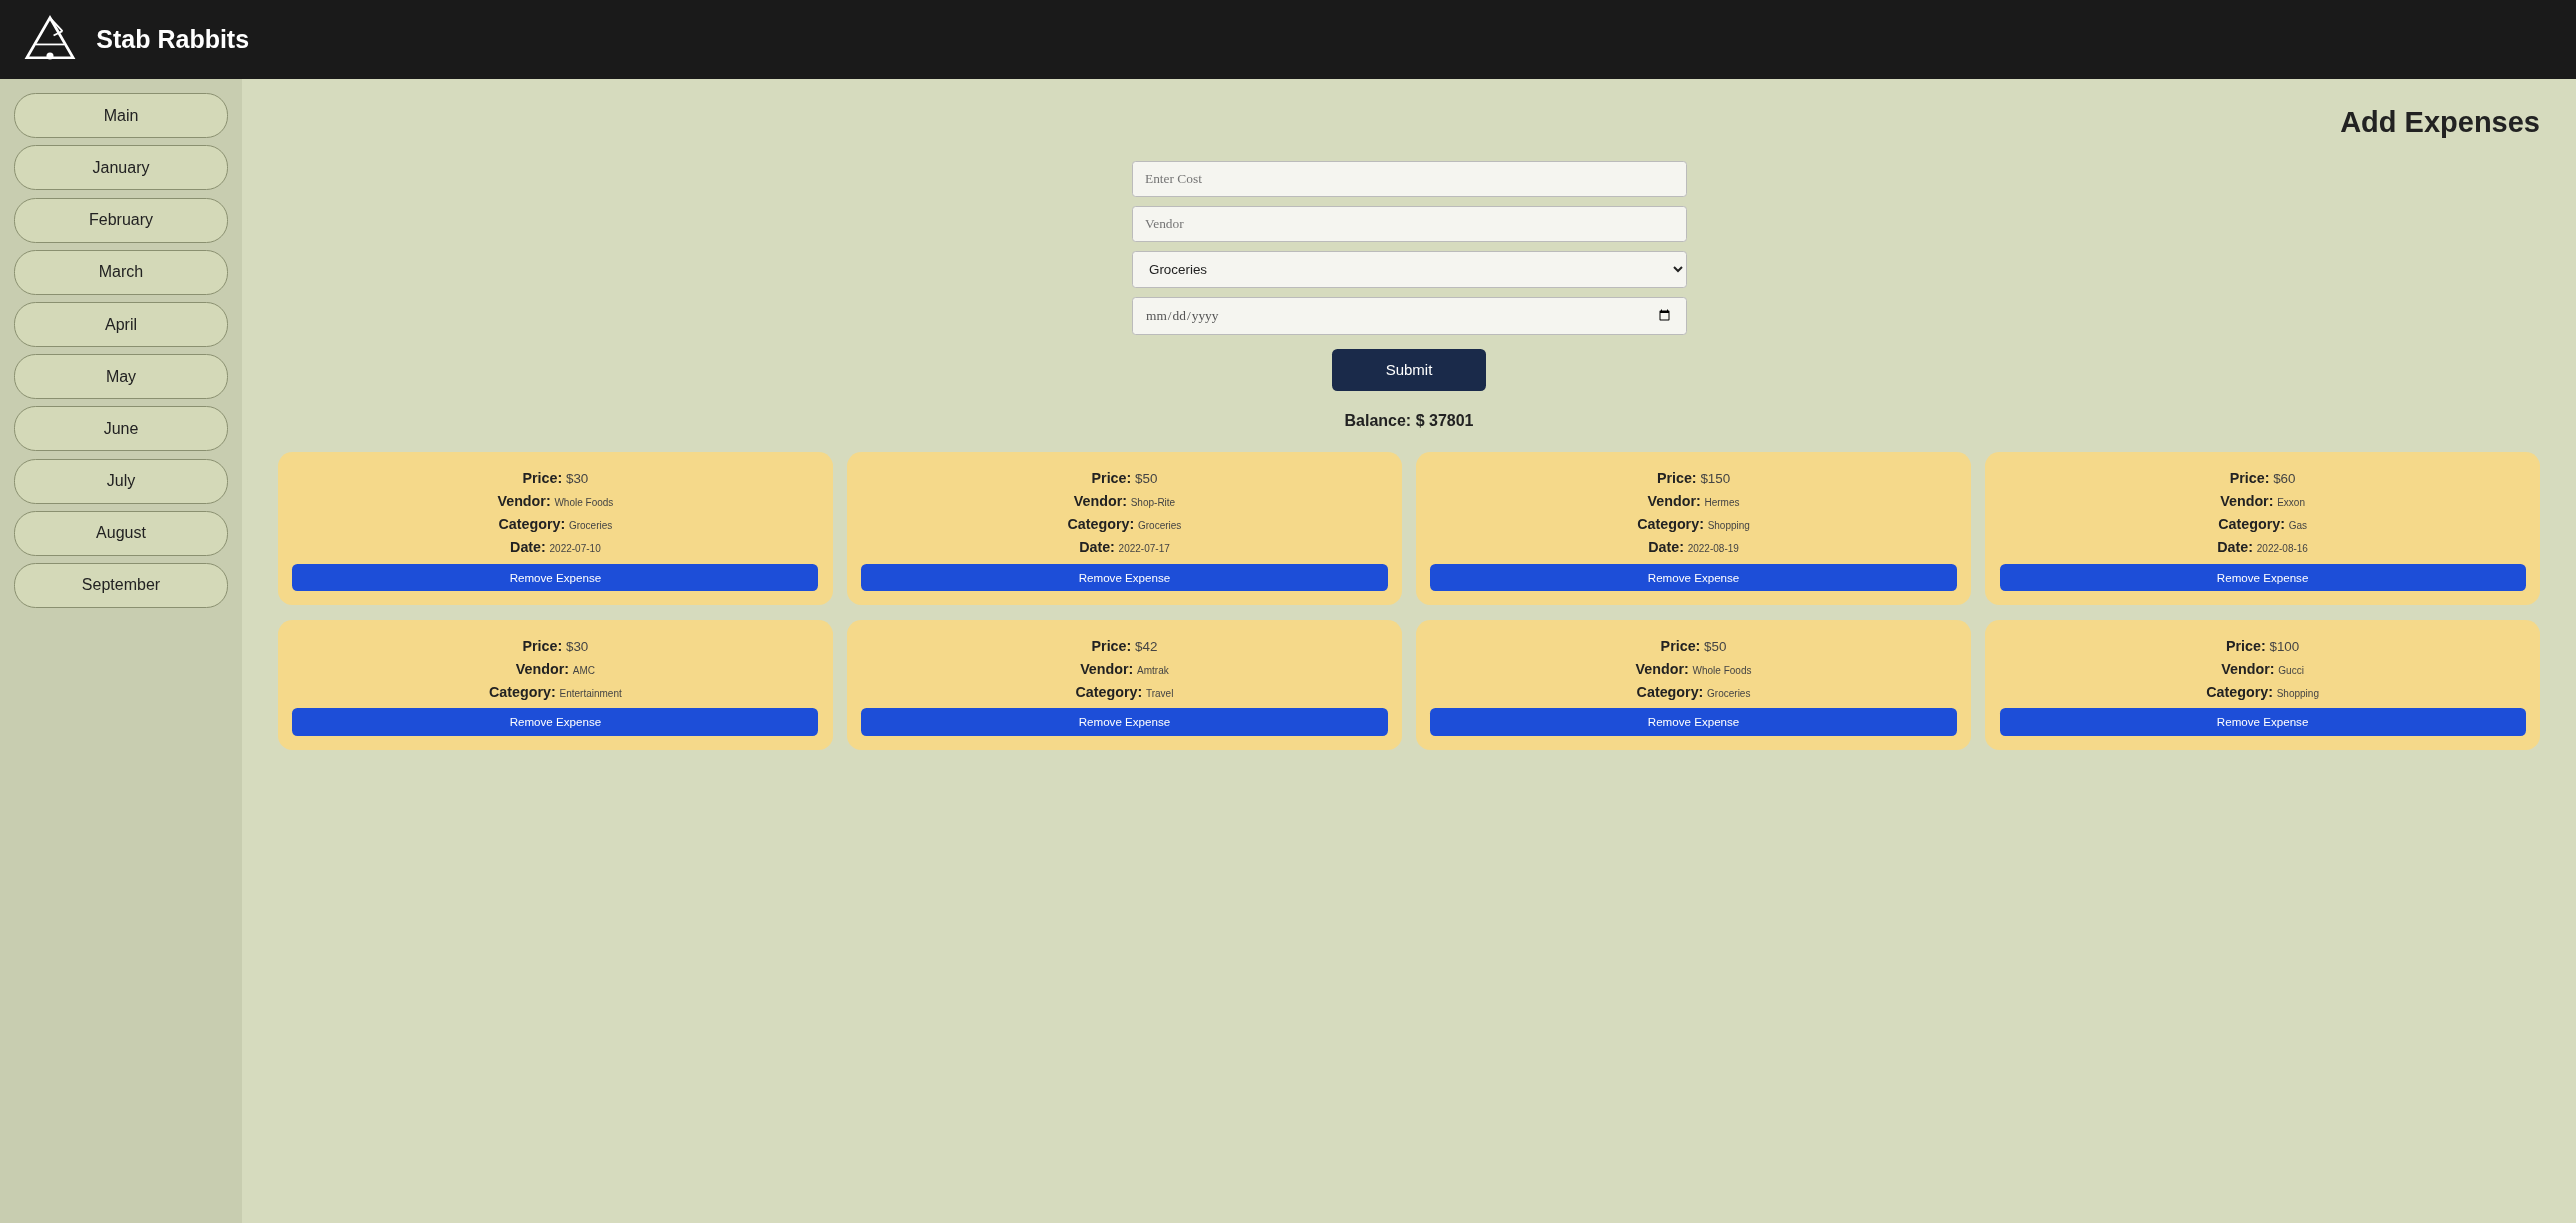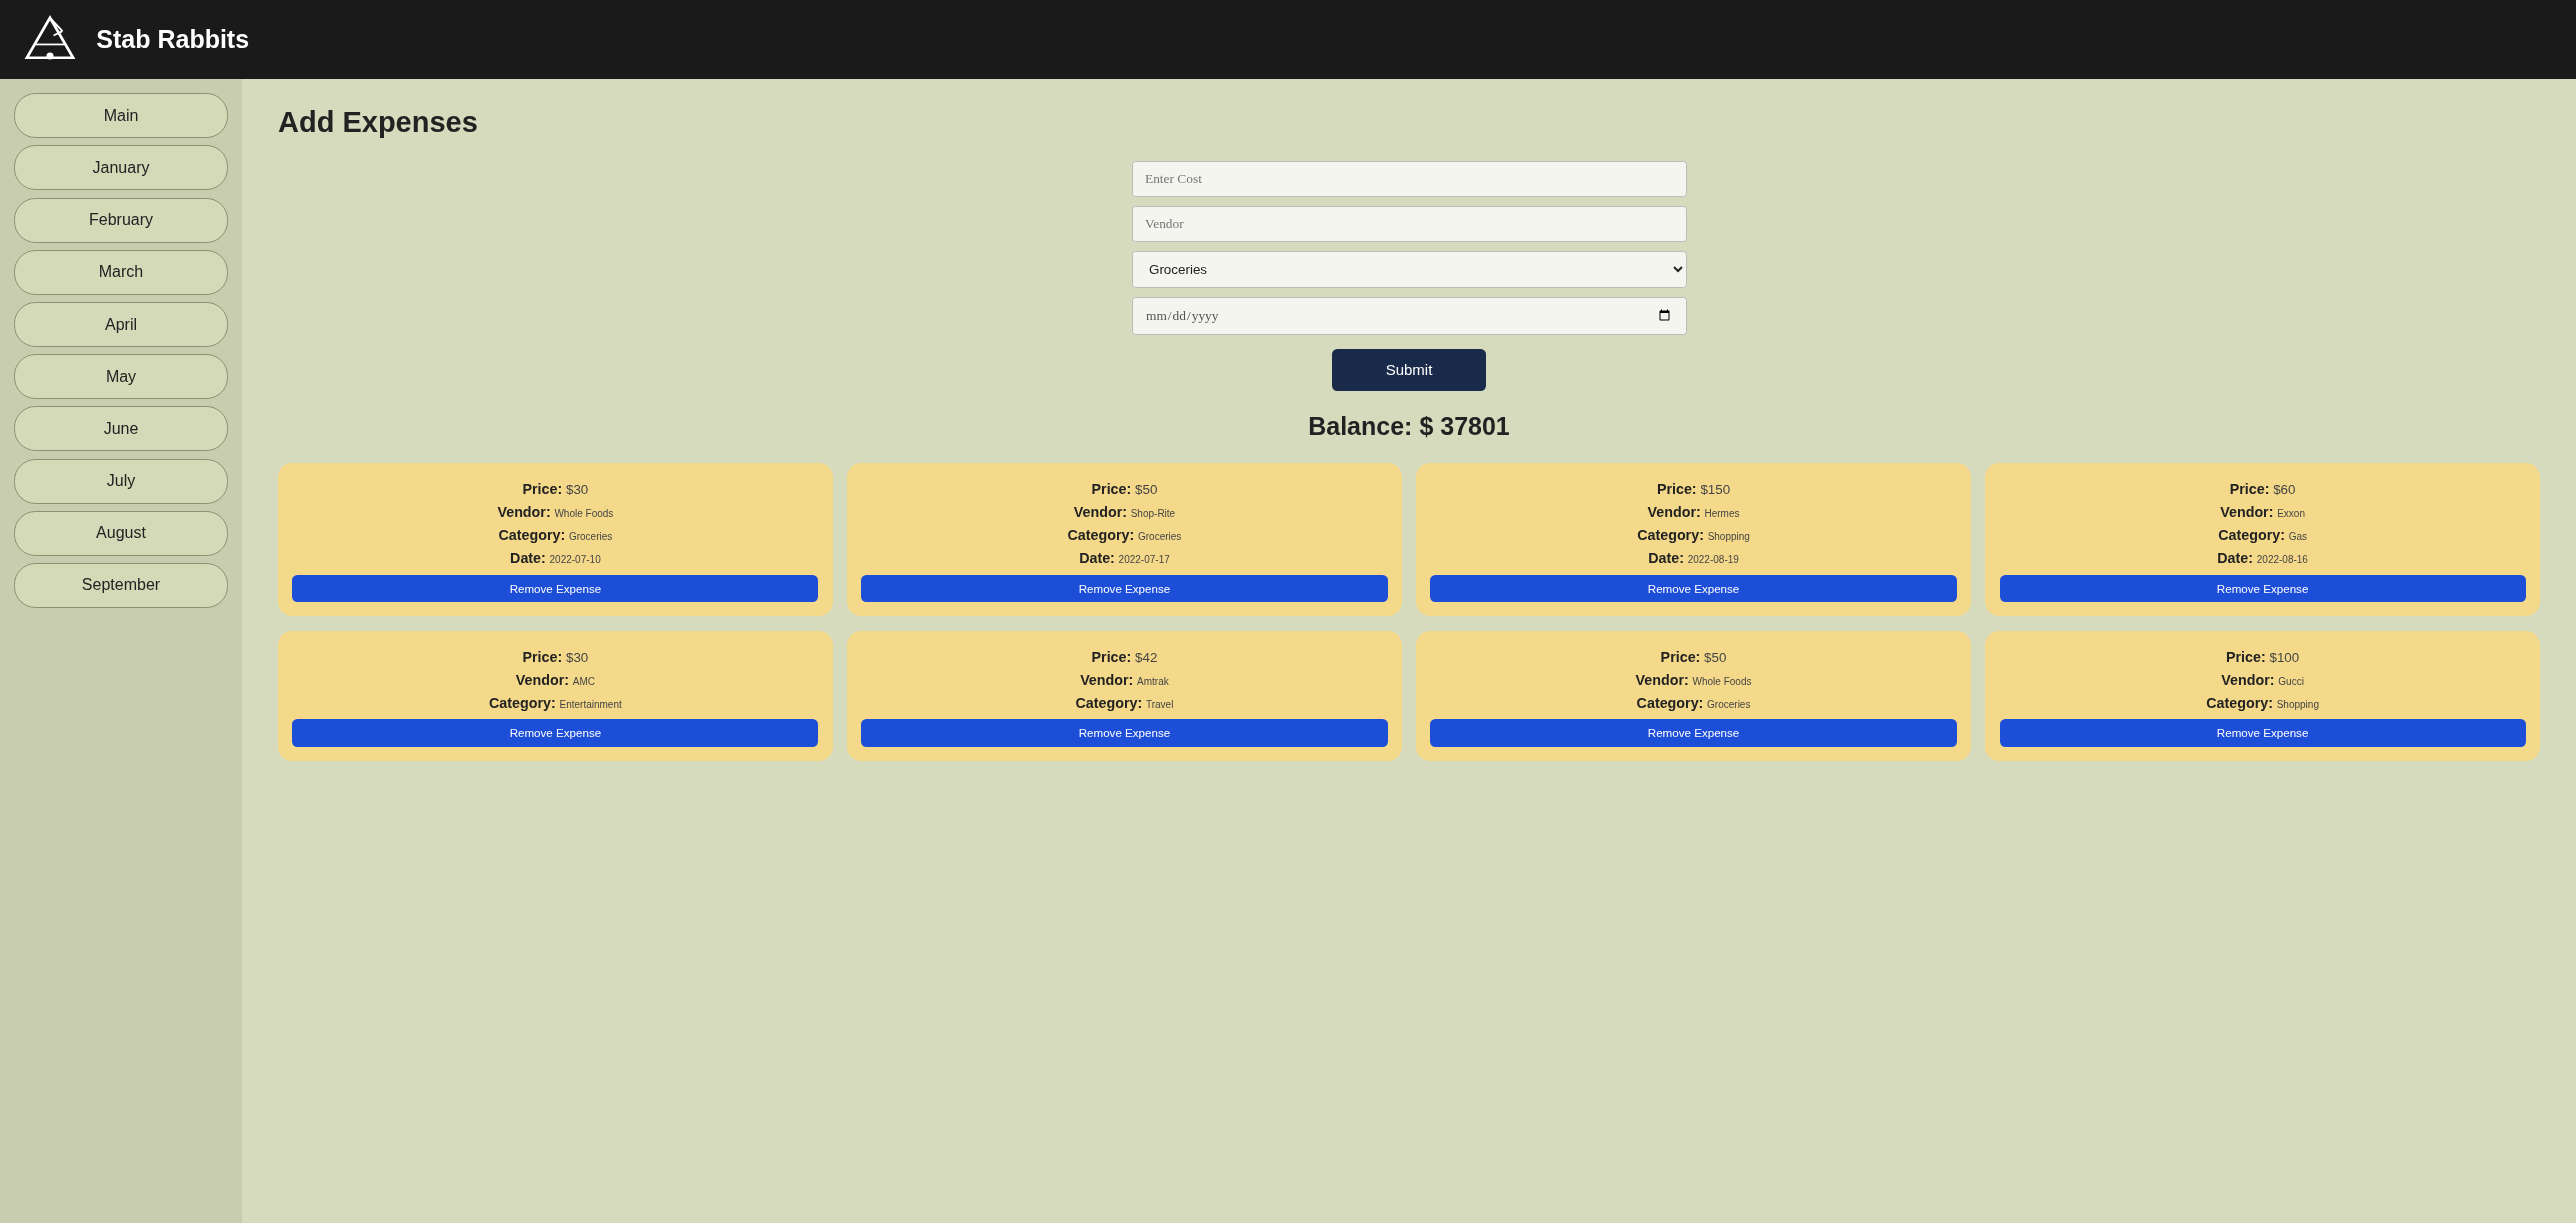--- a/index.html
+++ b/index.html
@@ -68,21 +68,21 @@
 
     
     #main-content {
       flex: 1;
       background: #d6dbbe;
       padding: 27px 36px;
       overflow-y: auto;
     }
 
     #page-title {
-      text-align: left;
+      text-align: right;
       font-size: 29px;
       font-weight: bold;
       color: #222;
       margin-bottom: 21.5px;
     }
 
     
     #expense-form {
       display: flex;
       flex-direction: column;
@@ -121,21 +121,21 @@
       border: none;
       border-radius: 5.4px;
       padding: 12.5px 54px;
       font-size: 15px;
       cursor: pointer;
       font-weight: 500;
     }
 
     #balance-display {
       text-align: center;
-      font-size: 25px;
+      font-size: 16px;
       font-weight: bold;
       color: #222;
       margin-bottom: 21.5px;
     }
 
     
     #expense-grid {
       display: grid;
       grid-template-columns: repeat(4, 1fr);
       gap: 14.3px;

